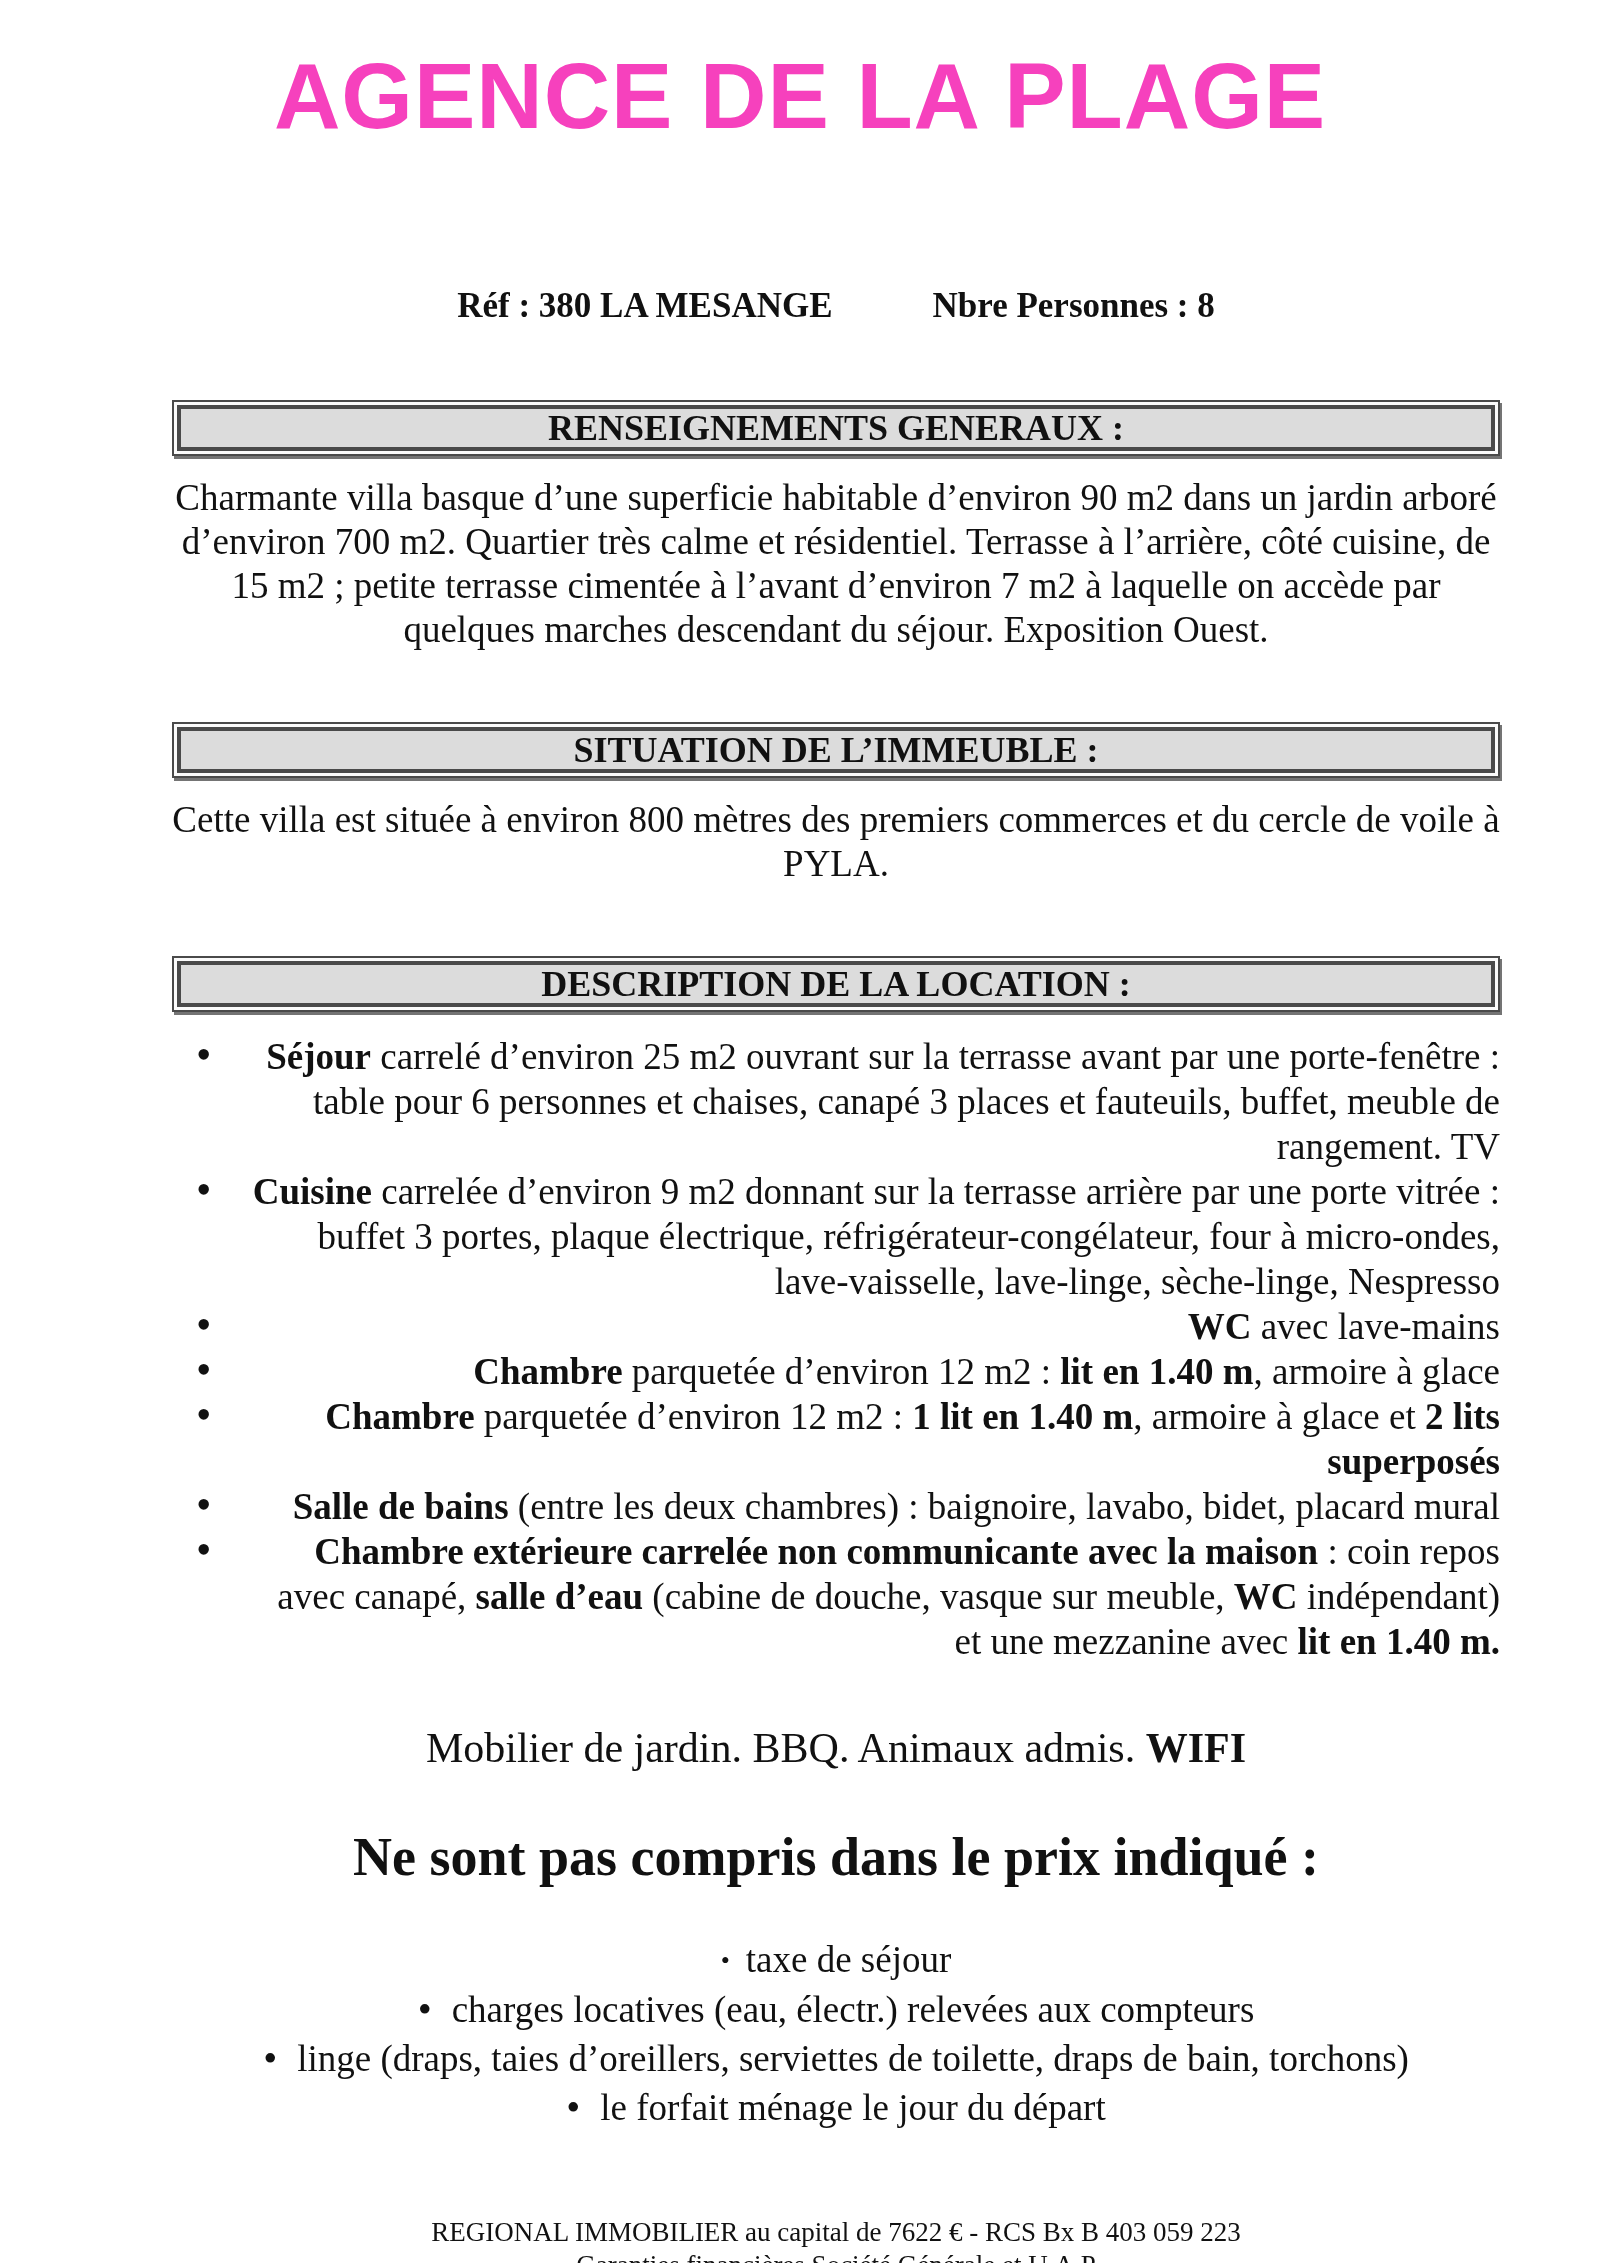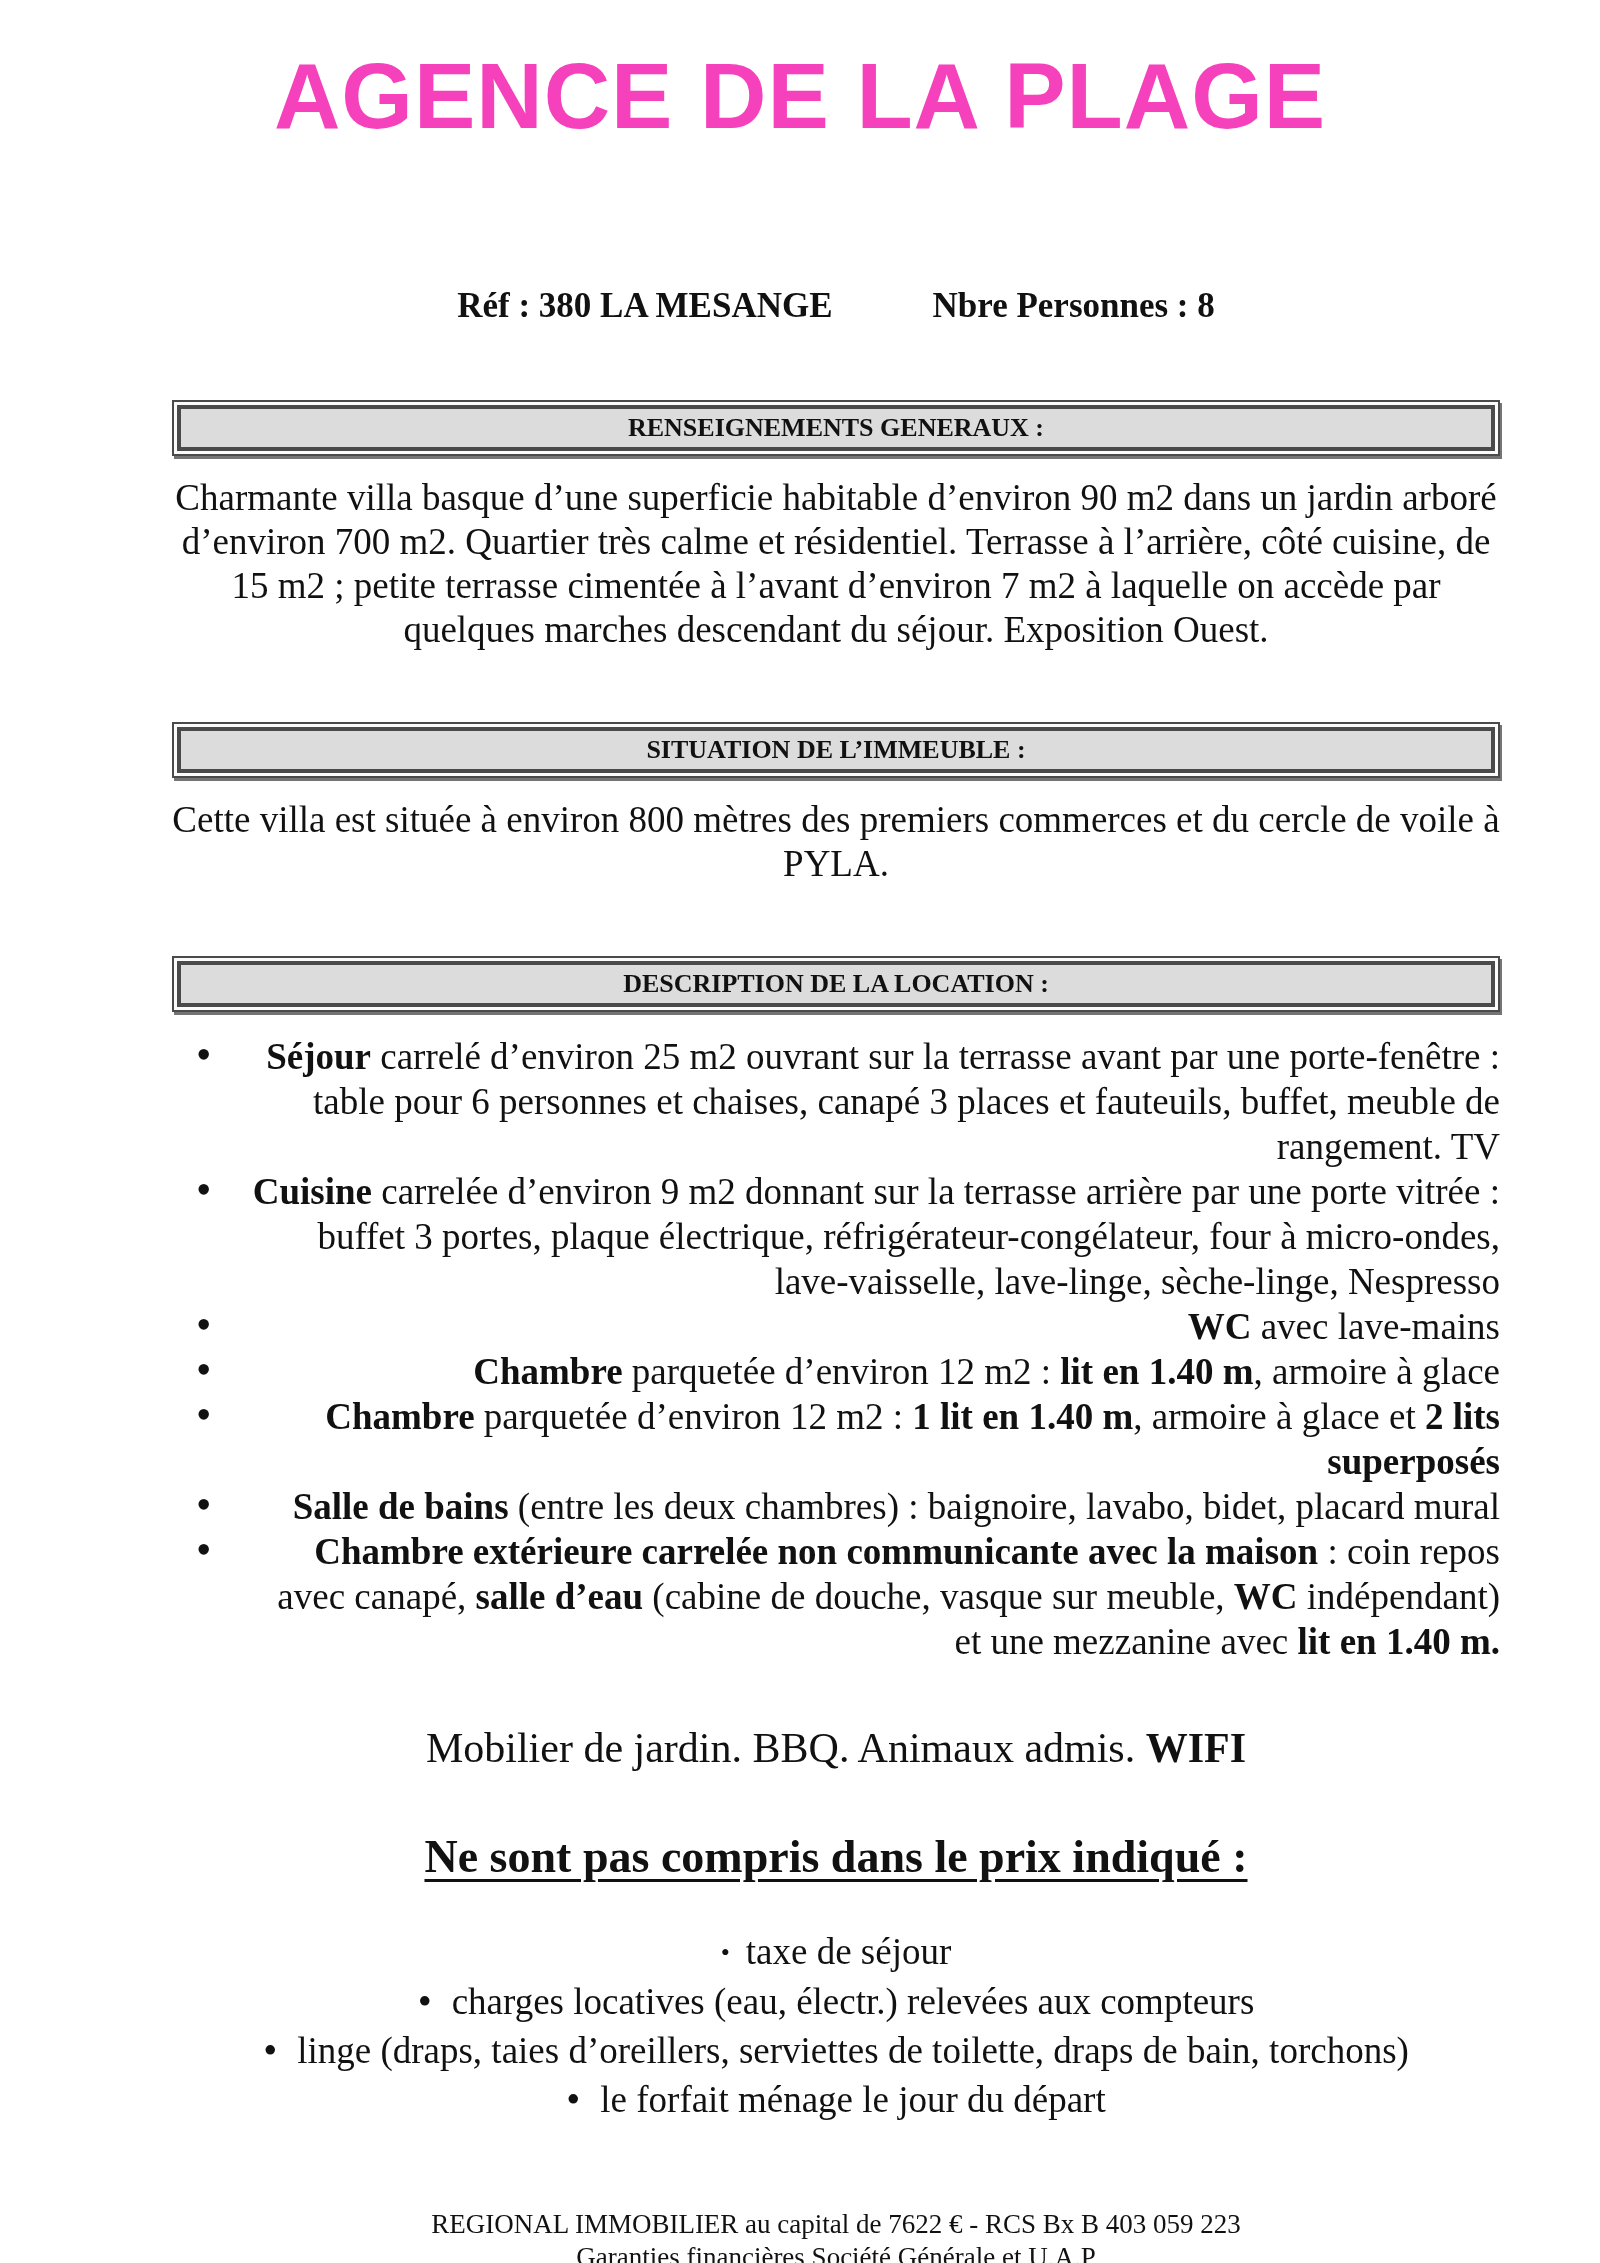--- a/index.html
+++ b/index.html
@@ -51,21 +51,21 @@
     background: #dcdcdc;
     border: 2px solid #4a4a4a;
     box-shadow: 2px 3px 0 rgba(70,70,70,0.75),
                 inset 0 0 0 3px #fbfbfb,
                 inset 0 0 0 7px #4a4a4a;
     display: flex;
     align-items: center;
     justify-content: center;
     text-align: center;
     font-weight: 700;
-    font-size: 26px;
+    font-size: 36px;
   }
   .section-header + .section-body { margin-top: 20px; }
 
   
   .section-body {
     text-align: center;
     font-size: 37px;
     line-height: 44px;
   }
   .mt-18 { margin-top: 18px; }
@@ -98,23 +98,22 @@
     text-align: center;
     font-size: 42px;
     line-height: 45px;
   }
 
   
   .not-included-title {
     margin-top: 62px;
     text-align: center;
     font-weight: 700;
-    font-size: 46px;
+    font-size: 54px;
     line-height: 48px;
-    text-decoration: underline;
     text-decoration-thickness: 3px;
     text-underline-offset: 7px;
   }
   ul.not-included-list {
     margin: 46px 0 0 0;
     padding: 0;
     list-style: none;
     font-size: 37px;
     line-height: 49px;
     text-align: center;

